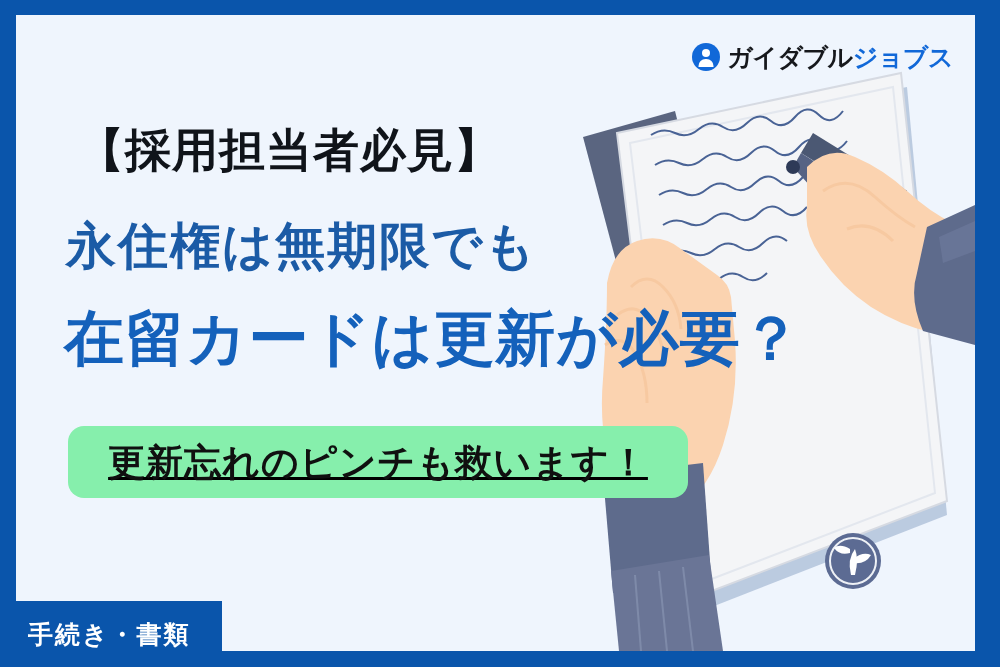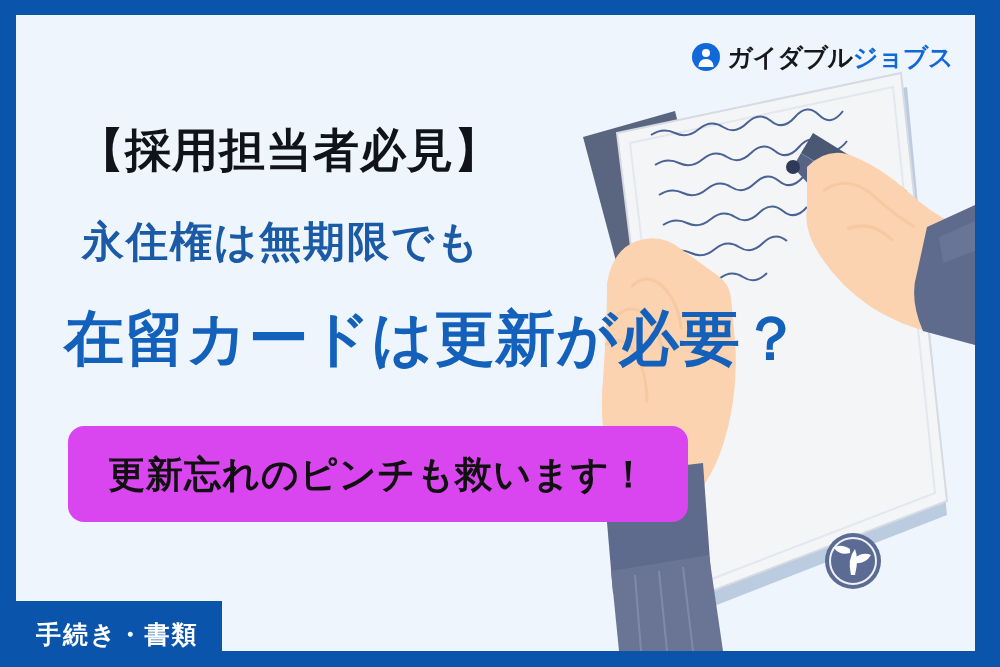--- a/index.html
+++ b/index.html
@@ -89,23 +89,23 @@
     font-weight: 700;
     color: #10141a;
     letter-spacing: 1px;
     line-height: 1;
     white-space: nowrap;
     z-index: 30;
     margin-top: 12px;
   }
   .headline-1 {
     position: absolute;
-    left: 66px;
+    left: 50px;
     top: 206px;
-    font-size: 42px;
+    font-size: 50px;
     font-weight: 700;
     color: #1b5ba6;
     letter-spacing: 2px;
     line-height: 1;
     white-space: nowrap;
     z-index: 30;
   }
   .headline-2 {
     position: absolute;
     left: 48px;
@@ -118,27 +118,28 @@
     white-space: nowrap;
     z-index: 30;
   }
 
   
   .badge {
     position: absolute;
     left: 52px;
     top: 411px;
     width: 620px;
-    height: 96px;
-    background: #d946ef;
+    height: 72px;
+    background: #86efac;
     border-radius: 16px;
     display: flex;
     align-items: center;
     justify-content: center;
     z-index: 30;
+    text-decoration: underline;
   }
   .badge-text {
     font-size: 37px;
     font-weight: 700;
     color: #101010;
     letter-spacing: 1px;
     line-height: 1;
     white-space: nowrap;
   }
 
@@ -152,21 +153,21 @@
     background: #0a55ab;
     display: flex;
     align-items: center;
     z-index: 50;
   }
   .category-tag-text {
     color: #ffffff;
     font-size: 25px;
     font-weight: 700;
     letter-spacing: 2px;
-    margin-left: 36px;
+    margin-left: 28px;
     line-height: 1;
     white-space: nowrap;
   }
 
   
   .illustration {
     position: absolute;
     right: 0;
     top: 0;
     width: 420px;

